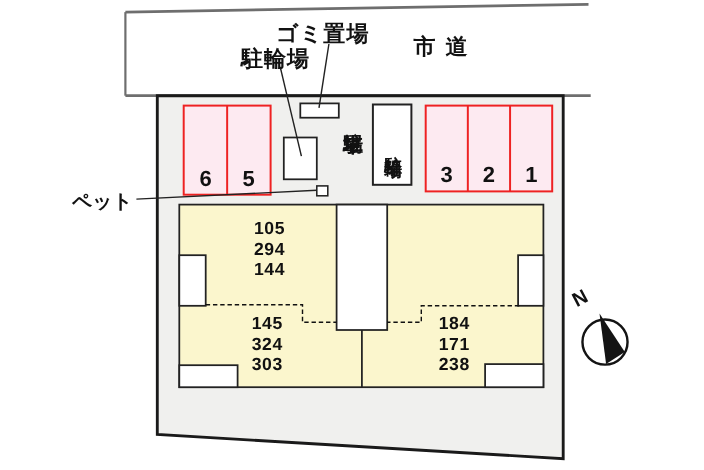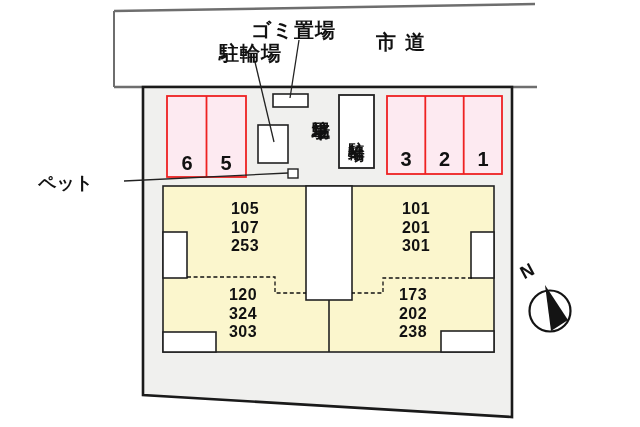--- a/index.html
+++ b/index.html
@@ -10,21 +10,21 @@
   }
   #plan-svg{position:absolute;left:0;top:0;z-index:1;}
   .txt{position:absolute;z-index:2;color:#111;font-weight:bold;white-space:pre;}
   .lbl{font-size:20px;letter-spacing:1px;}
   .units{width:60px;text-align:center;font-size:16px;line-height:18.5px;letter-spacing:0.5px;}
   .pnum{text-align:center;font-size:20px;line-height:20px;}
   .vtext{writing-mode:vertical-rl;text-orientation:upright;}
   #label-shido{left:376px;top:29px;letter-spacing:9px;}
   #label-gomi{left:251px;top:17px;}
   #label-churinjo-top{left:219px;top:40px;}
-  #label-pet{left:38px;top:174px;width:110px;text-align:left;font-size:18px;line-height:19px;letter-spacing:0;}
+  #label-pet{left:38px;top:174px;width:110px;text-align:center;font-size:18px;line-height:19px;letter-spacing:0;}
   #label-chushajo{left:311px;top:106px;font-size:18px;line-height:20px;letter-spacing:1px;}
   #label-churinjo-box{left:339px;top:95px;width:35px;height:73px;display:flex;align-items:center;justify-content:center;font-size:16px;letter-spacing:2px;line-height:16px;}
   #unit-105{left:215px;top:200px;}
   #unit-101{left:386px;top:200px;}
   #unit-103{left:213px;top:286px;}
   #unit-102{left:383px;top:286px;}
   #pnum-6{left:167px;top:153px;width:40px;}
   #pnum-5{left:206px;top:153px;width:40px;}
   #pnum-3{left:387px;top:149px;width:38px;}
   #pnum-2{left:425px;top:149px;width:39px;}
@@ -77,24 +77,23 @@
     <polygon points="545,285 551,331 568,320" fill="#141414"></polygon>
   </svg>
 
   <div class="txt lbl" id="label-gomi">ゴミ置場</div>
   <div class="txt lbl" id="label-shido">市道</div>
   <div class="txt lbl" id="label-churinjo-top">駐輪場</div>
   <div class="txt" id="label-pet"><span>ペット</span><br></div>
   <div class="txt vtext" id="label-chushajo">駐車場</div>
   <div class="txt vtext" id="label-churinjo-box">駐輪場</div>
 
-  <div class="txt units" id="unit-105"><span>105</span><br><span>107</span><br><span>253</span></div>
-  <div class="txt units" id="unit-101"><span>101</span><br><span>201</span><br><span>301</span></div>
-  <div class="txt units" id="unit-103"><span>120</span><br><span>324</span><br><span>303</span></div>
-  <div class="txt units" id="unit-102"><span>173</span><br><span>202</span><br><span>238</span></div>
+  <div class="txt units" id="unit-105"><span>105</span><br><span>294</span><br><span>144</span></div>
+  <div class="txt units" id="unit-103"><span>145</span><br><span>324</span><br><span>303</span></div>
+  <div class="txt units" id="unit-102"><span>184</span><br><span>171</span><br><span>238</span></div>
 
   <div class="txt pnum" id="pnum-6">6</div>
   <div class="txt pnum" id="pnum-5">5</div>
   <div class="txt pnum" id="pnum-3">3</div>
   <div class="txt pnum" id="pnum-2">2</div>
   <div class="txt pnum" id="pnum-1">1</div>
 
   <div class="txt" id="compass-n">N</div>
 </div>
 

